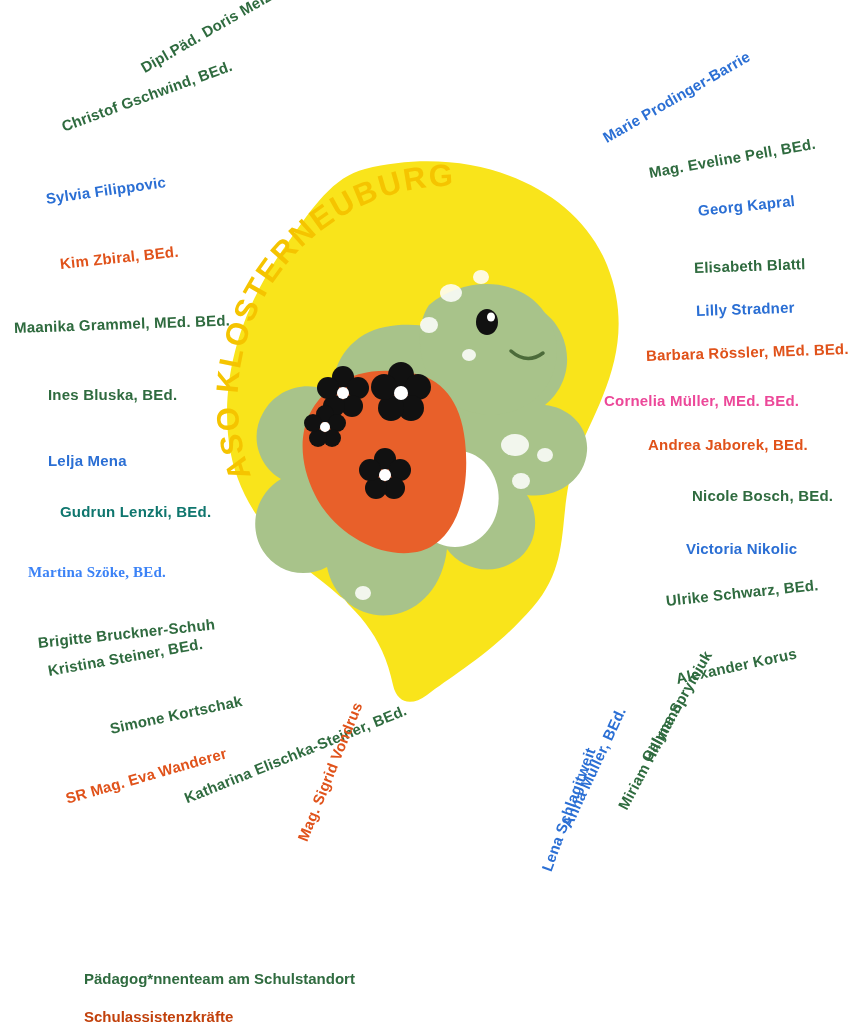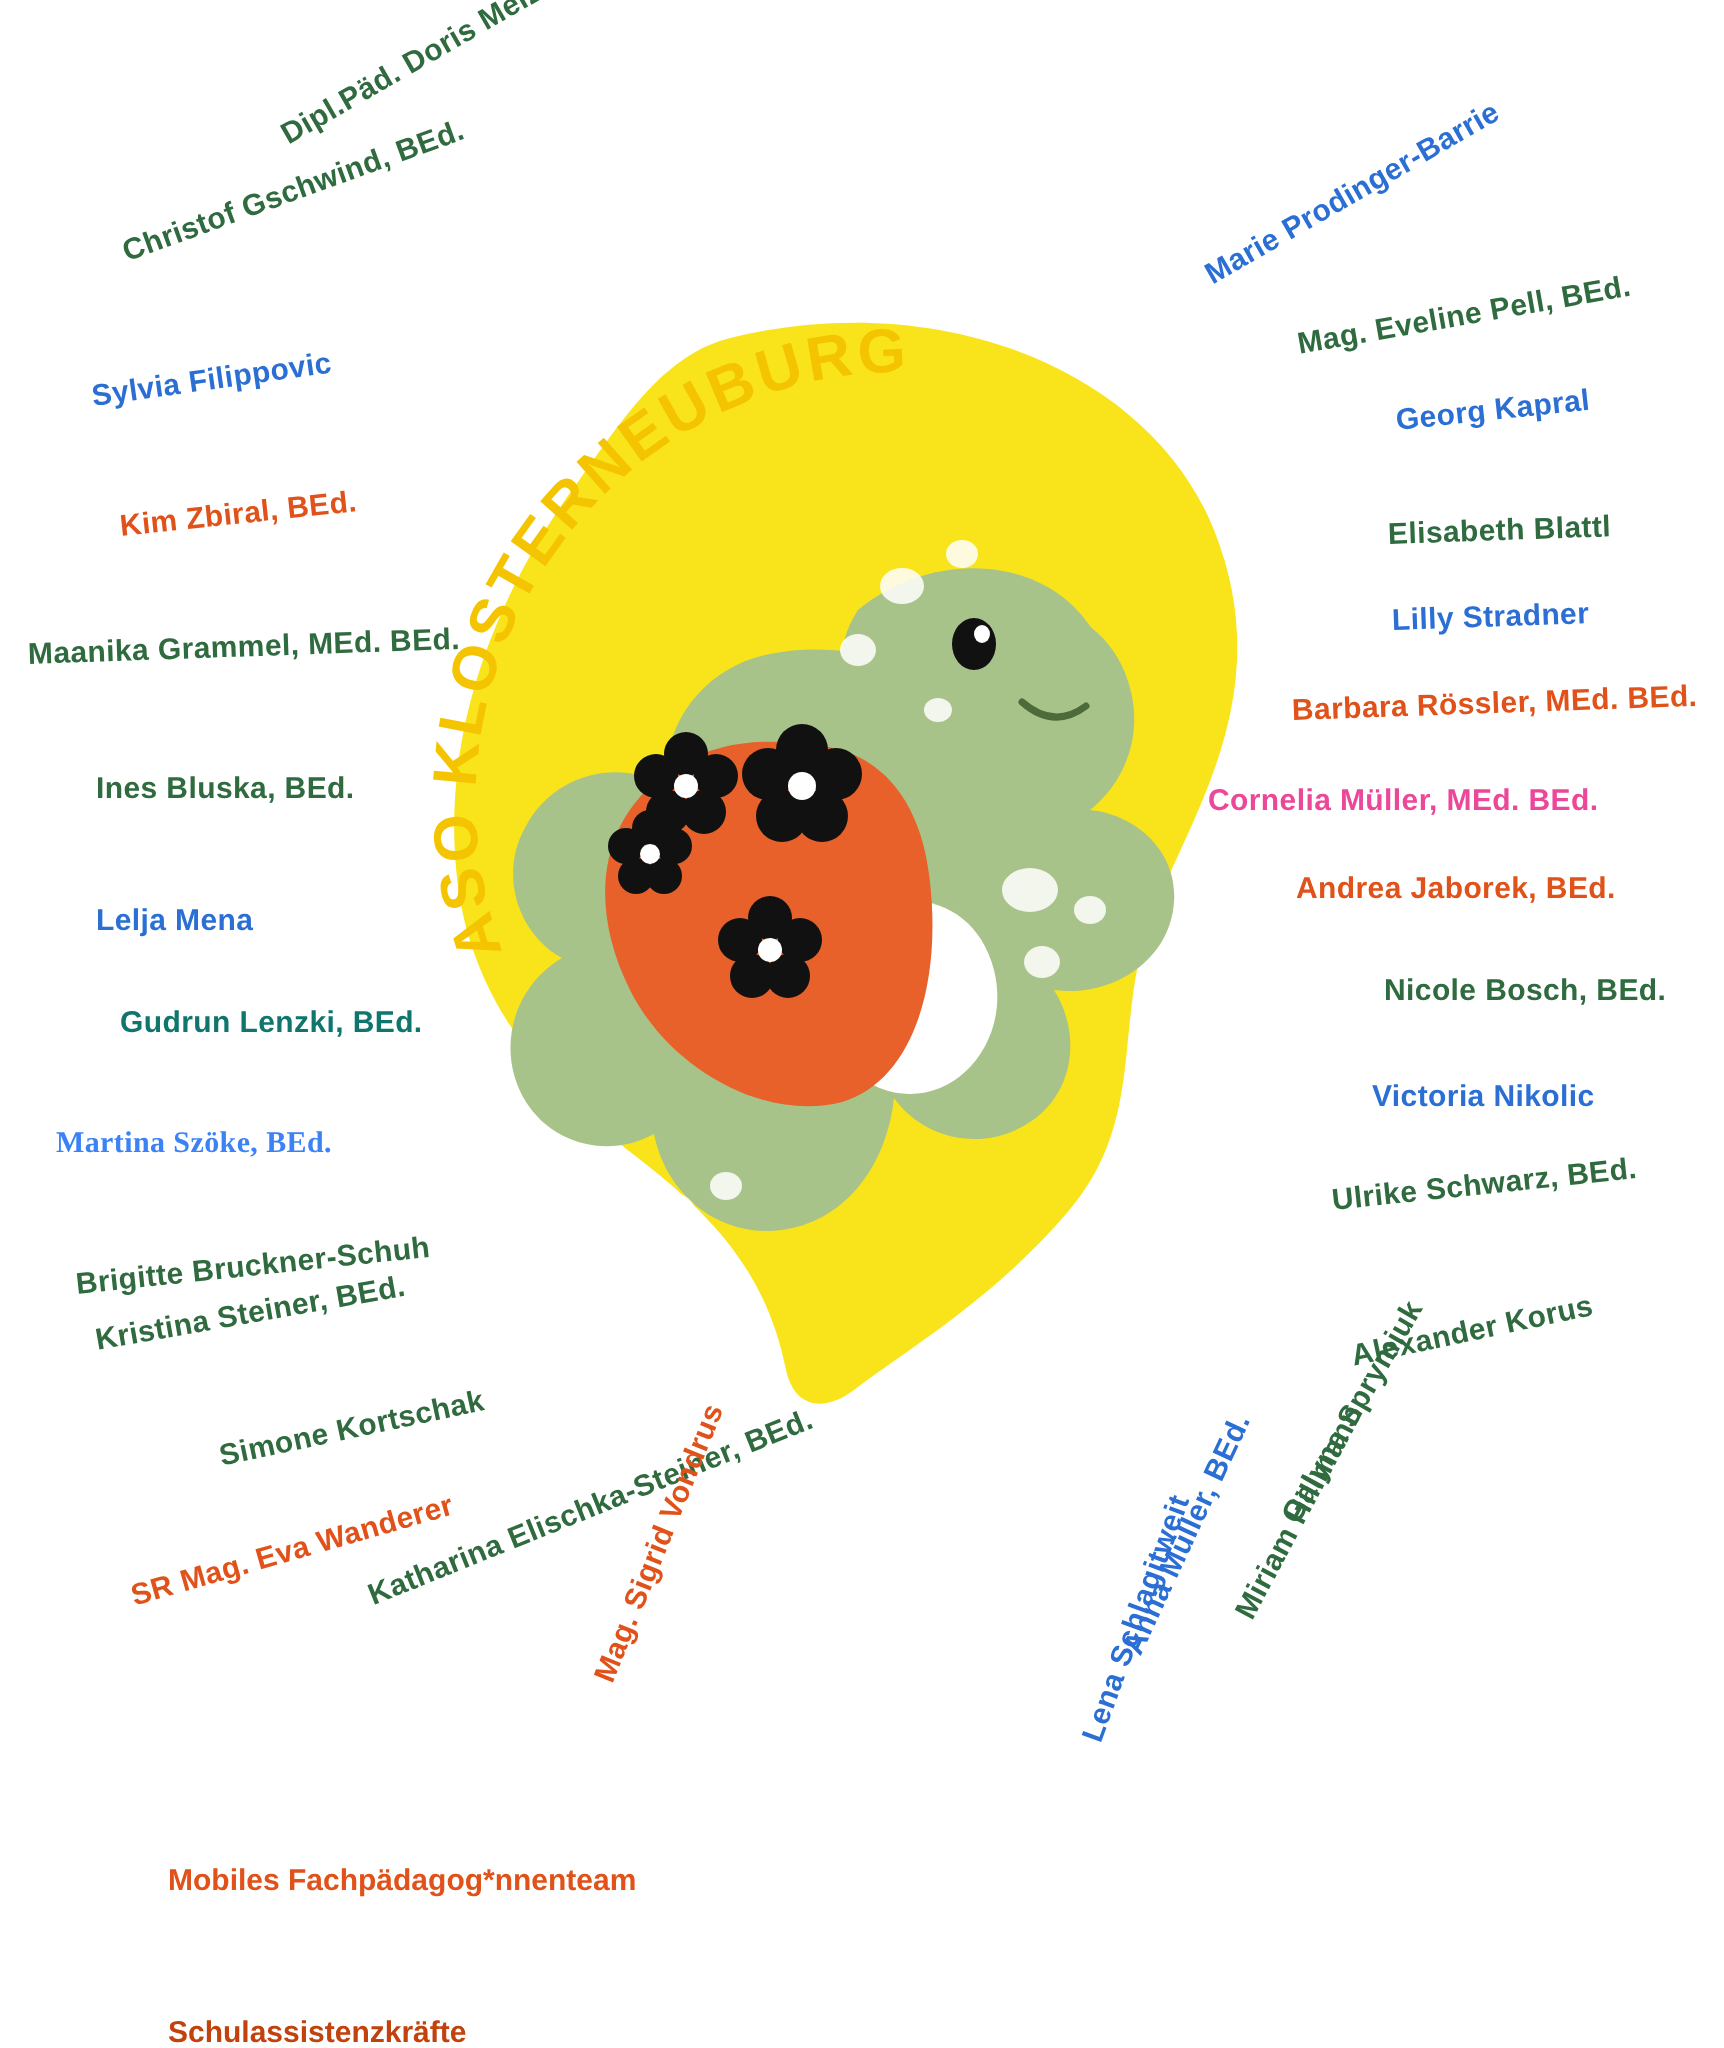--- a/index.html
+++ b/index.html
@@ -175,15 +175,15 @@
     <div class="name" style="left: 686px; top: 540px; color: rgb(43, 111, 212); transform: rotate(0deg);">Victoria Nikolic</div>
     <div class="name" style="left: 692px; top: 487px; color: rgb(47, 107, 63); transform: rotate(0deg);">Nicole Bosch, BEd.</div>
     <div class="name" style="left: 648px; top: 436px; color: rgb(224, 82, 26); transform: rotate(0deg); text-align: center;">Andrea Jaborek, BEd.</div>
     <div class="name" style="left: 604px; top: 392px; color: #ec4899; transform: rotate(0deg);">Cornelia Müller, MEd. BEd.</div>
     <div class="name" style="left: 646px; top: 347px; color: rgb(224, 82, 26); transform: rotate(-2deg);">Barbara Rössler, MEd. BEd.</div>
     <div class="name" style="left: 696px; top: 302px; color: rgb(43, 111, 212); transform: rotate(-2deg);">Lilly Stradner</div>
     <div class="name" style="left: 694px; top: 259px; color: rgb(47, 107, 63); transform: rotate(-2deg);">Elisabeth Blattl</div>
     <div class="name" style="left: 698px; top: 202px; color: rgb(43, 111, 212); transform: rotate(-6deg);">Georg Kapral</div>
     <div class="name" style="left: 649px; top: 164px; color: rgb(47, 107, 63); transform: rotate(-10deg);">Mag. Eveline Pell, BEd.</div>
     <div class="name" style="left: 604px; top: 130px; color: rgb(43, 111, 212); transform: rotate(-30deg);">Marie Prodinger-Barrie</div>
-    <div class="legend-item" style="left: 84px; top: 932px; color: rgb(224, 82, 26);">Mobiles Fachpädagog*nnenteam</div>
+    <div class="legend-item" style="left: 84px; top: 970px; color: rgb(47, 107, 63);">Pädagog*nnenteam am Schulstandort</div>
     <div class="legend-item" style="left: 84px; top: 1008px; color: #c2410c;">Schulassistenzkräfte</div>
   </div>
 
 </body></html>

